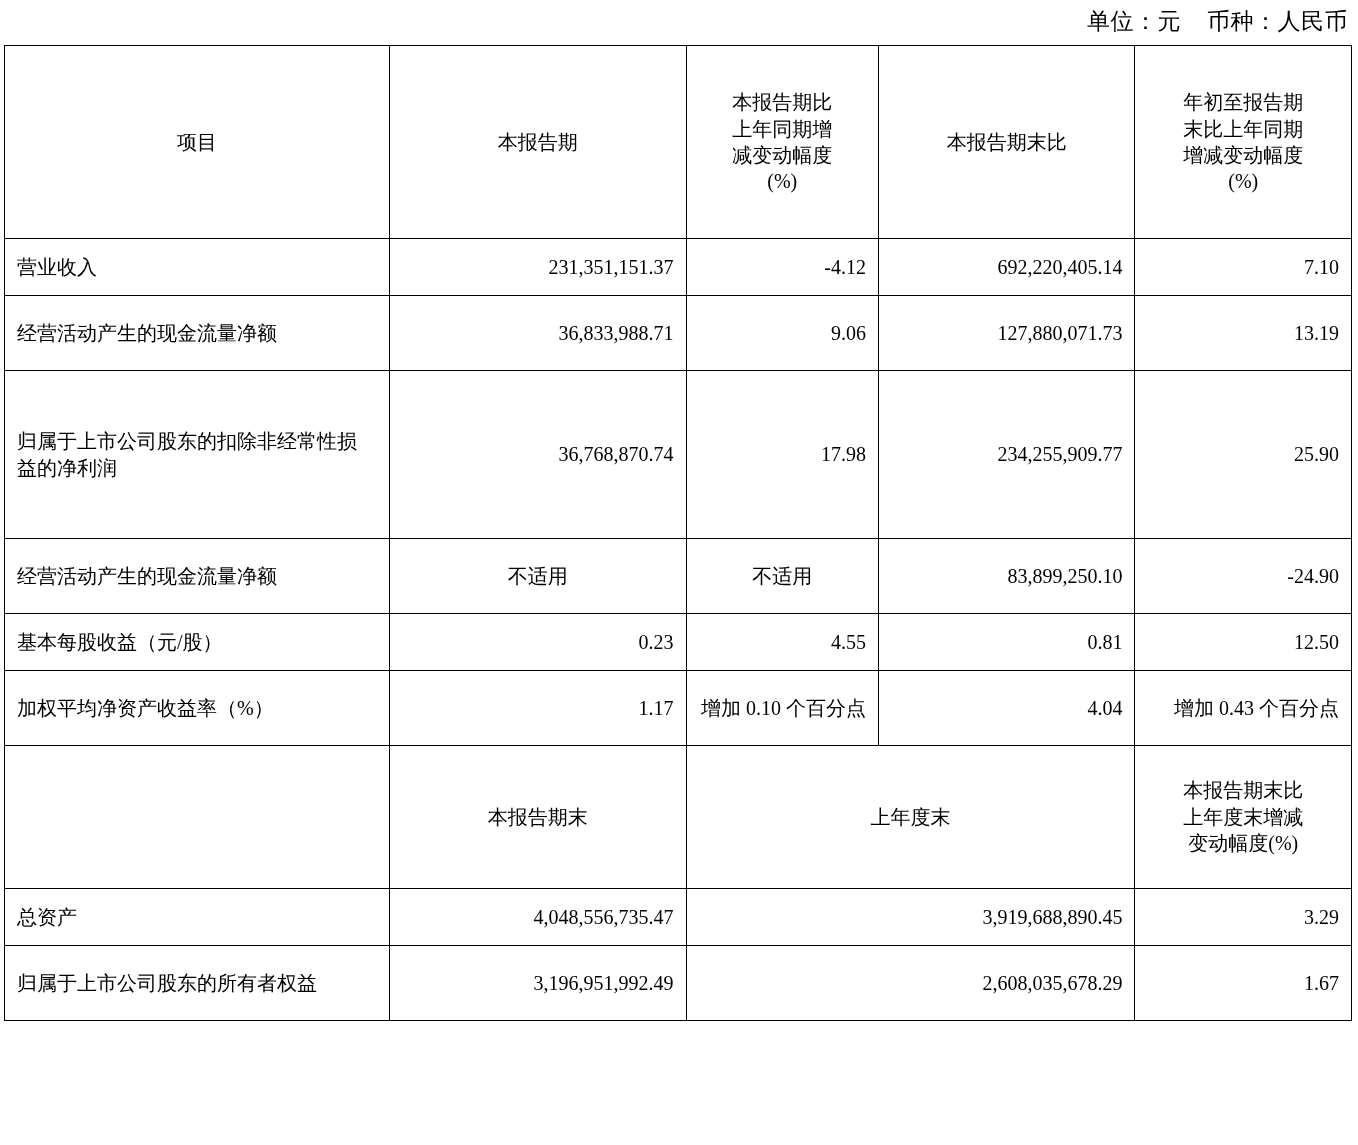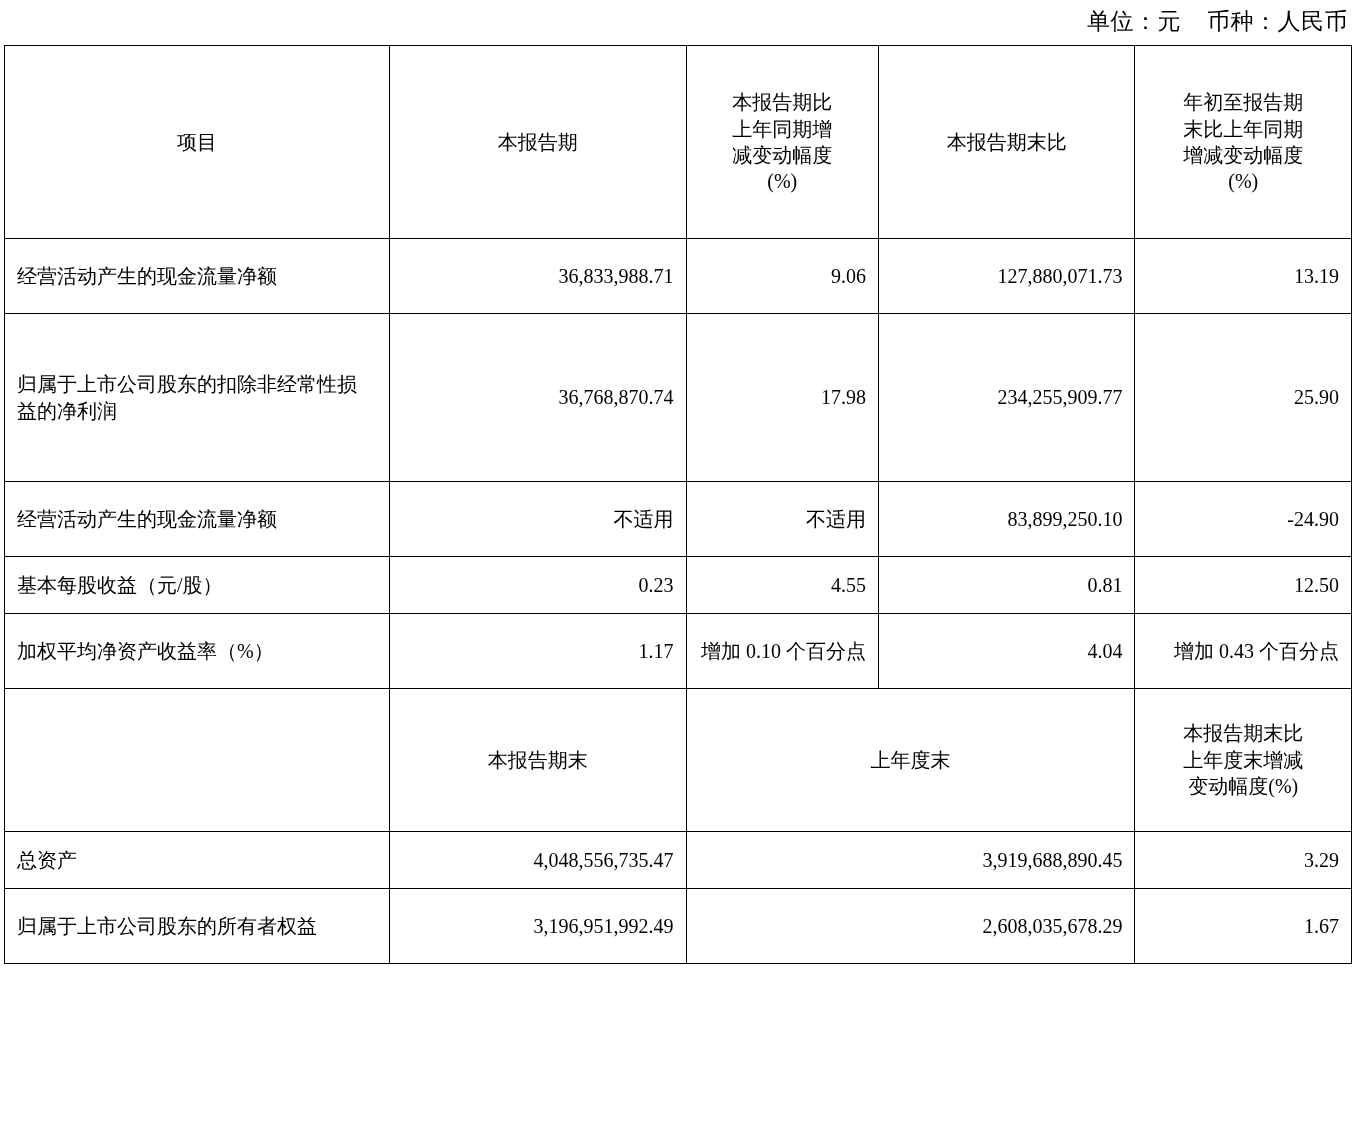--- a/index.html
+++ b/index.html
@@ -44,21 +44,21 @@
     line-height: 1.32;
     vertical-align: middle;
     word-break: break-word;
   }
   .c-item   { width: 384px; }
   .c-cur    { width: 296px; }
   .c-chg    { width: 192px; }
   .c-ytd    { width: 256px; }
   .c-ychg   { width: 216px; }
 
-  .center { text-align: right; }
+  .center { text-align: center; }
   .right  { text-align: right; }
   .left   { text-align: left; }
 
   .hdr { text-align: center; }
   .hdr-multiline { line-height: 1.35; }
 
   .tall-head td { height: 180px; }
   .row-2line td { height: 62px; }
   .row-4line td { height: 155px; }
   .row-1line td { height: 44px; }
@@ -94,20 +94,27 @@
         </td>
         <td class="hdr">本报告期末比</td>
         <td class="hdr hdr-multiline">
           <div>年初至报告期</div>
           <div>末比上年同期</div>
           <div>增减变动幅度</div>
           <div>(%)</div>
         </td>
       </tr>
 
+      <tr class="row-1line">
+        <td class="left">营业收入</td>
+        <td class="right">231,351,151.37</td>
+        <td class="right">-4.12</td>
+        <td class="right">692,220,405.14</td>
+        <td class="right">7.10</td>
+      </tr>
 
 
       <tr class="row-2line">
         <td class="left">经营活动产生的现金流量净额</td>
         <td class="right">36,833,988.71</td>
         <td class="right">9.06</td>
         <td class="right">127,880,071.73</td>
         <td class="right">13.19</td>
       </tr>
 

